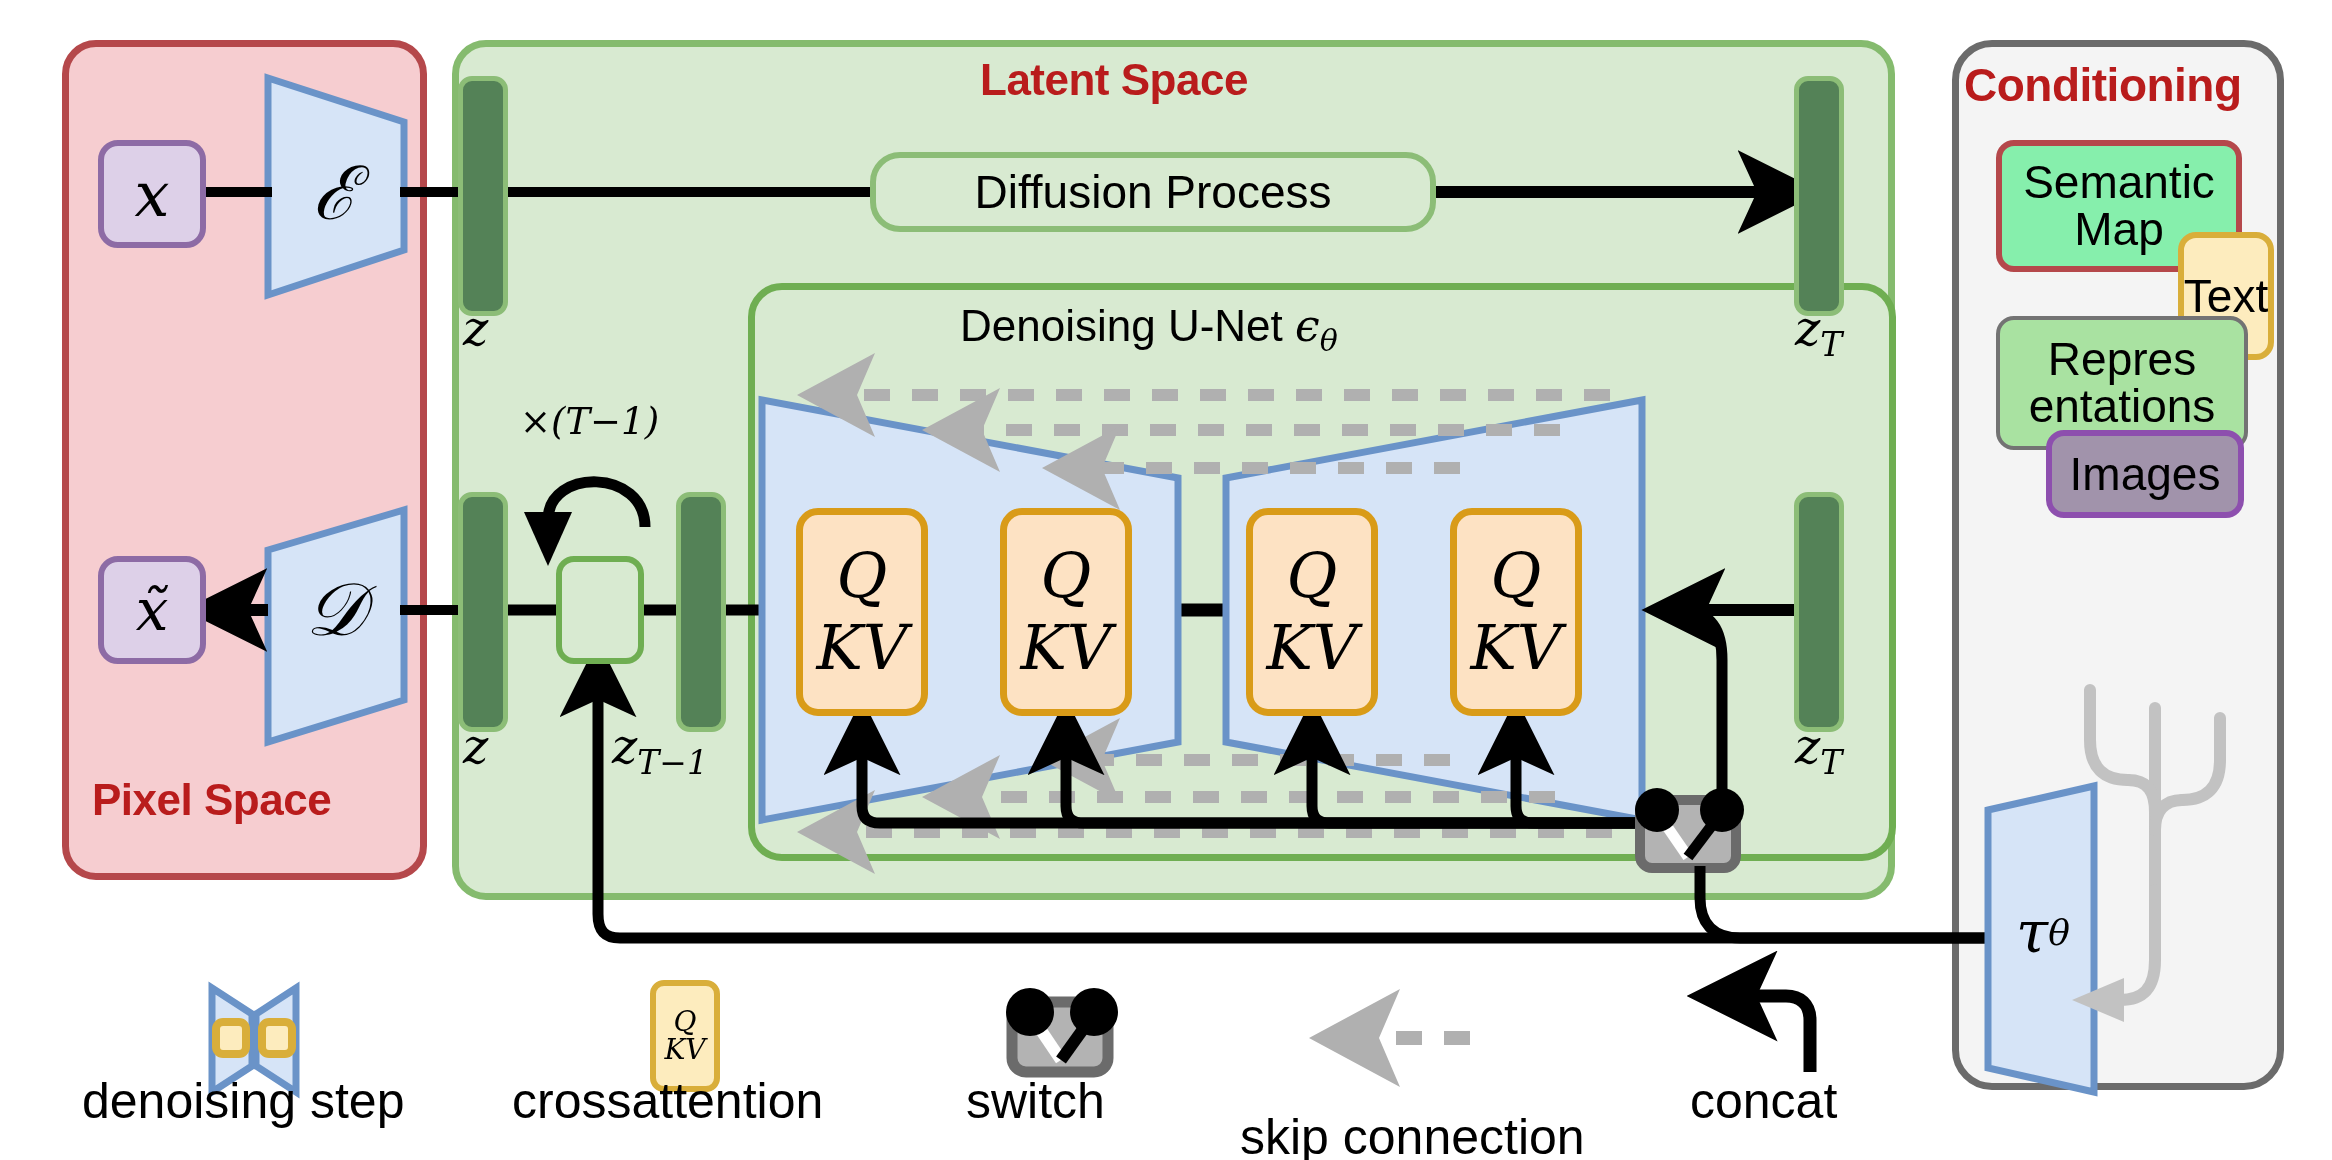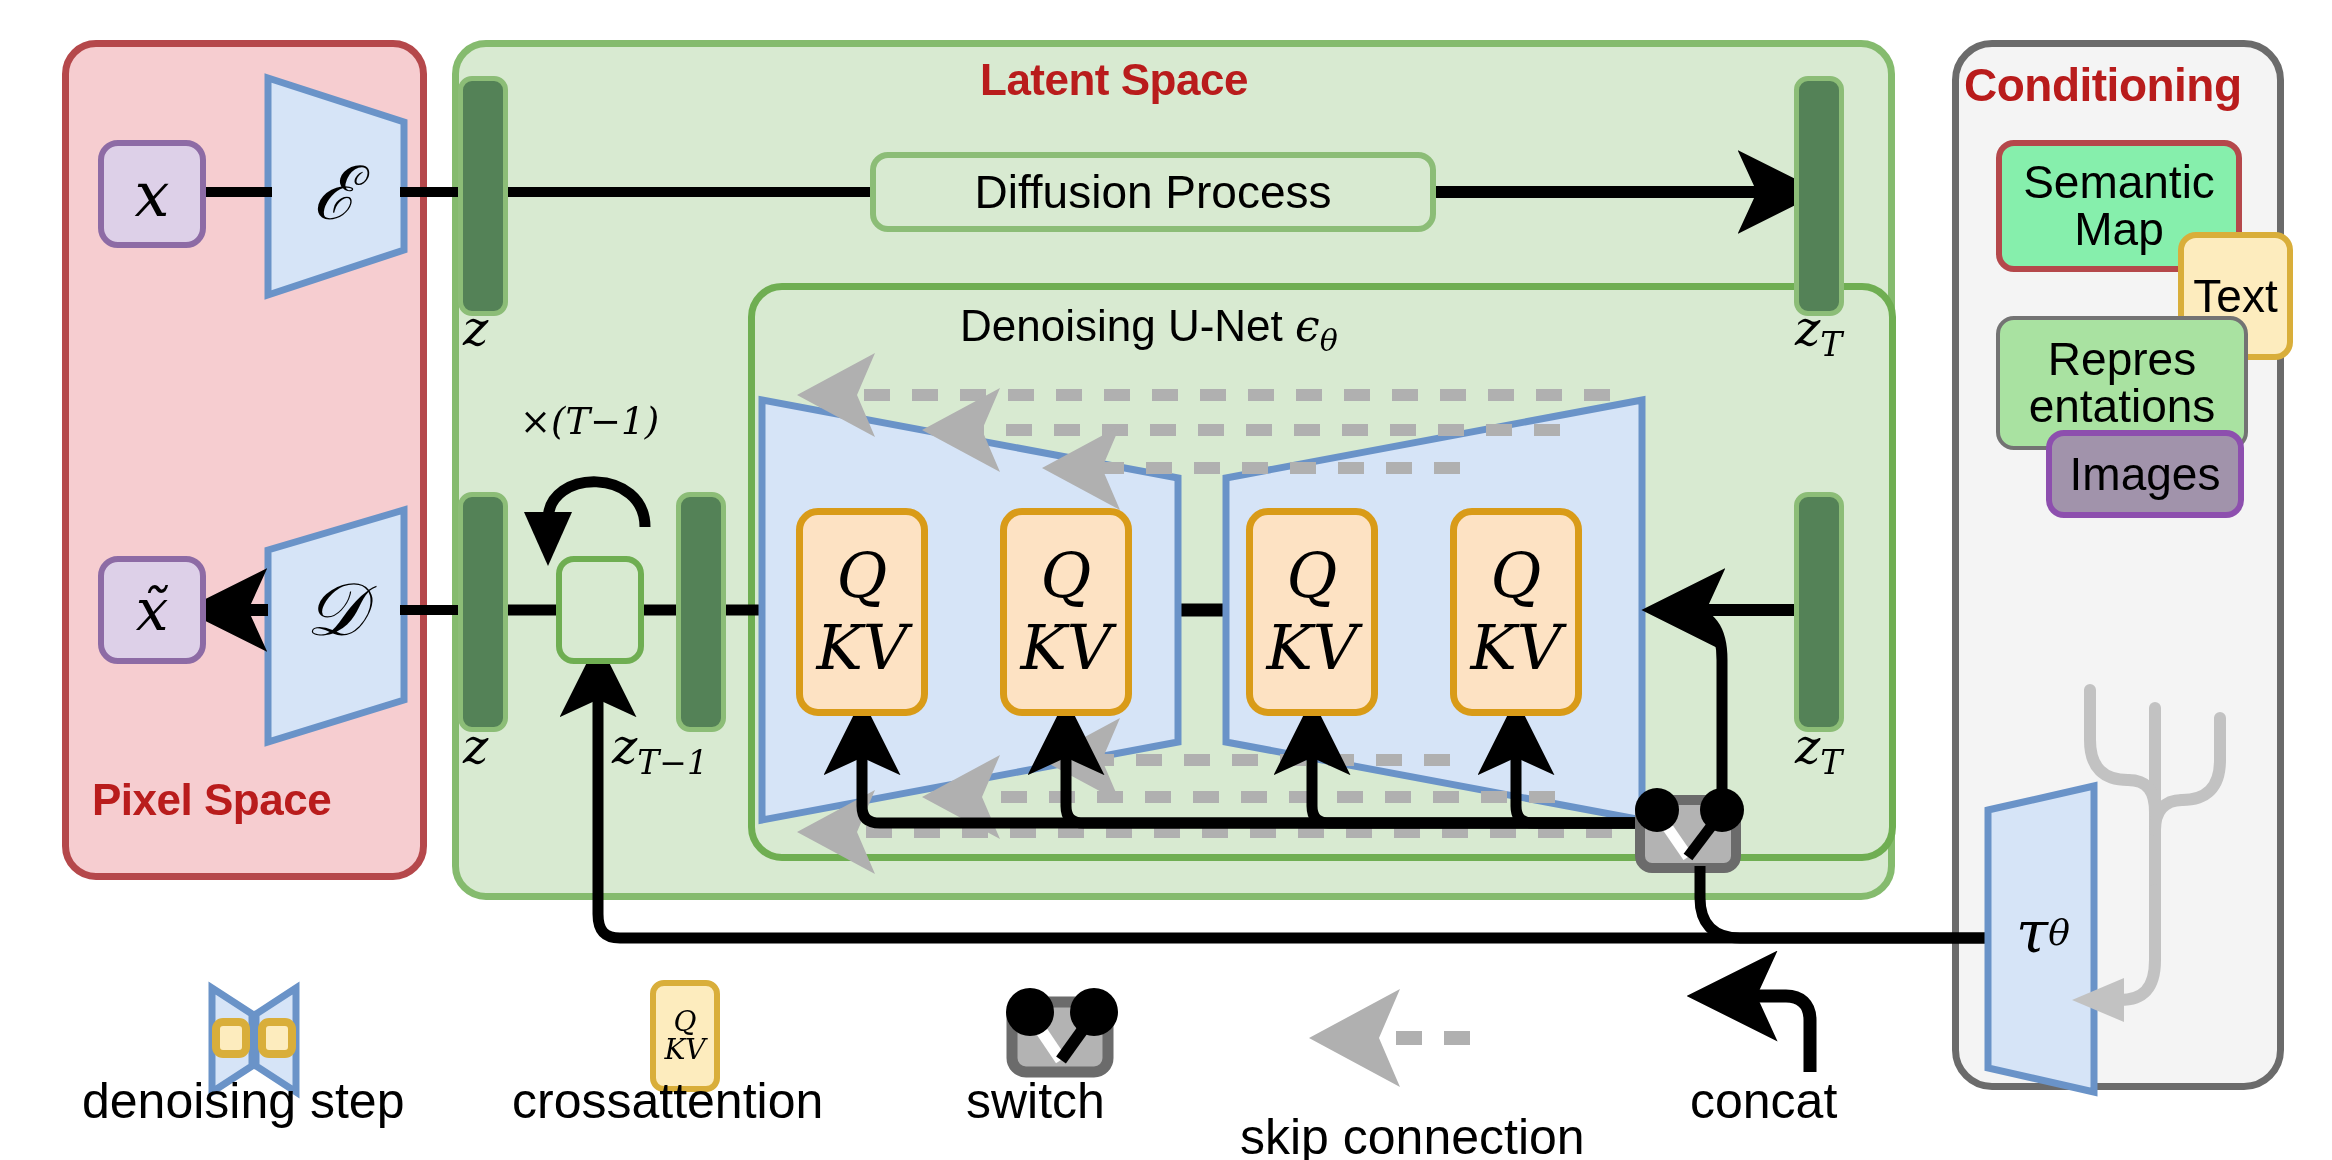--- a/index.html
+++ b/index.html
@@ -52,21 +52,21 @@
     border-radius:22px;box-sizing:border-box;
     display:flex;flex-direction:column;align-items:center;justify-content:center;
     font-family:"DejaVu Serif", serif;font-style:italic;color:#000;
   }
   .qkv .q{font-size:62px;line-height:1;margin-bottom:10px;}
   .qkv .kv{font-size:62px;line-height:1;}
 
   
   .pill{
     position:absolute;background:#d8ead1;border:6px solid #8cbd77;
-    border-radius:18px;box-sizing:border-box;
+    border-radius:30px;box-sizing:border-box;
     display:flex;align-items:center;justify-content:center;
     font-size:46px;color:#000;white-space:nowrap;
   }
 
   
   .chip{
     position:absolute;border-radius:18px;box-sizing:border-box;
     display:flex;align-items:center;justify-content:center;
     text-align:center;font-size:46px;color:#000;line-height:1.02;
   }
@@ -281,21 +281,21 @@
     <div class="kv">KV</div>
   </div>
 
   <div class="panel-title" style="left:1964px;top:58px;font-size:46px;">Conditioning</div>
 
   <div class="chip chip-semantic" style="left:1996px;top:140px;width:246px;height:132px;">
     <span style="white-space:pre-line;">Semantic
 Map</span>
   </div>
 
-  <div class="chip chip-text" style="left:2178px;top:232px;width:115px;height:128px;">
+  <div class="chip chip-text" style="left:2178px;top:232px;width:96px;height:128px;">
     <span>Text</span>
   </div>
 
   <div class="chip chip-repr" style="left:1996px;top:316px;width:252px;height:134px;">
     <span style="white-space:pre-line;">Repres
 entations</span>
   </div>
 
   <div class="chip chip-images" style="left:2046px;top:430px;width:198px;height:88px;">
     <span>Images</span>

